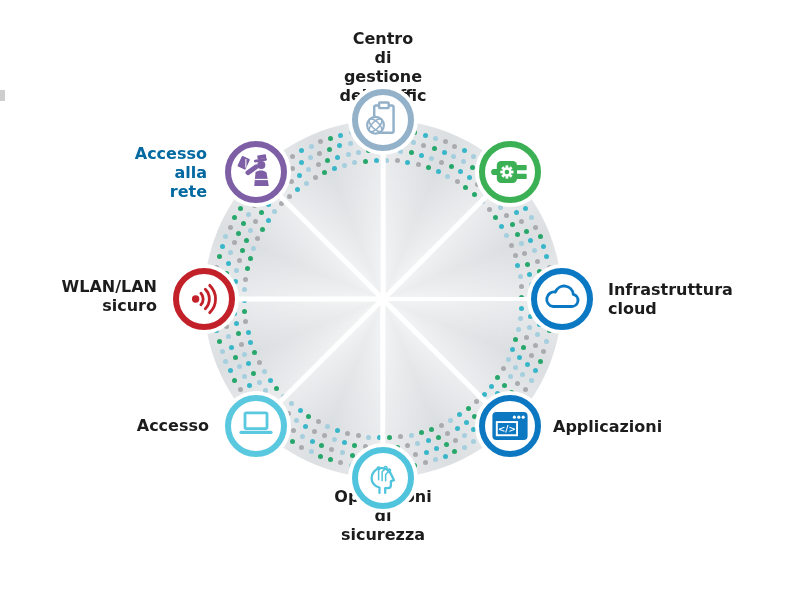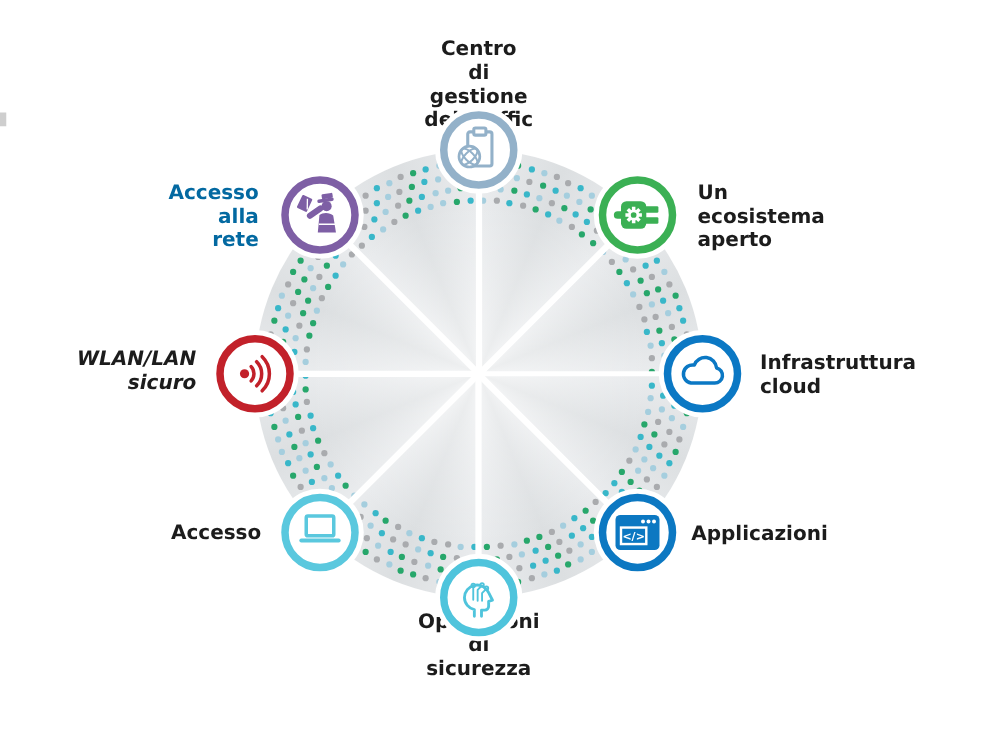--- a/index.html
+++ b/index.html
@@ -28,21 +28,21 @@
   .node svg{display:block;}
   
   .node-label{position:absolute;z-index:5;font-weight:700;font-size:16px;line-height:19px;
               color:#1c1c1c;white-space:pre-line;}
   .lbl-top{left:293px;top:29px;width:180px;text-align:center;}
   .lbl-tr {left:558px;top:144px;width:175px;text-align:left;}
   .lbl-r  {left:608px;top:280px;width:178px;text-align:left;}
   .lbl-br {left:553px;top:417px;width:210px;text-align:left;}
   .lbl-b  {left:293px;top:487px;width:180px;text-align:center;}
   .lbl-bl {left:49px;top:416px;width:160px;text-align:right;}
-  .lbl-l  {left:12px;top:277px;width:145px;text-align:right;font-style:italic;}
+  .lbl-l  {left:12px;top:277px;width:145px;text-align:right;}
   .lbl-tl {left:47px;top:144px;width:160px;text-align:right;}
   .edge-artifact{position:absolute;left:0;top:90px;width:5px;height:11px;background:#b3b3b3;
                  opacity:.65;z-index:1;}
 </style>
 </head>
 <body>
 
 <div class="canvas">
 
   <div class="edge-artifact"></div>
@@ -421,23 +421,20 @@
   <div class="spoke" style="transform: rotate(45deg); background: rgb(255, 255, 255);"></div>
   <div class="spoke" style="transform: rotate(90deg); background: rgb(255, 255, 255);"></div>
   <div class="spoke" style="transform: rotate(135deg); background: rgb(255, 255, 255);"></div>
   <div class="spoke" style="transform: rotate(180deg); background: rgb(255, 255, 255);"></div>
   <div class="spoke" style="transform: rotate(225deg); background: rgb(255, 255, 255);"></div>
 
   <div class="node-label lbl-top" style="color: rgb(28, 28, 28);">Centro
 di
 gestione
 del traffic</div>
-  <div class="node-label lbl-tr" style="color: rgb(28, 28, 28);">Un
-ecosistema
-aperto</div>
   <div class="node-label lbl-br" style="color: rgb(28, 28, 28);">Applicazioni</div>
   <div class="node-label lbl-r" style="color: rgb(28, 28, 28);">Infrastruttura
 cloud</div>
   <div class="node-label lbl-b" style="color: rgb(28, 28, 28);">Operazioni
 di
 sicurezza</div>
   <div class="node-label lbl-bl" style="color: rgb(28, 28, 28);">Accesso</div>
   <div class="node-label lbl-l" style="color: rgb(28, 28, 28);">WLAN/LAN
 sicuro</div>
   <div class="node-label lbl-tl" style="color: #0369a1;">Accesso

